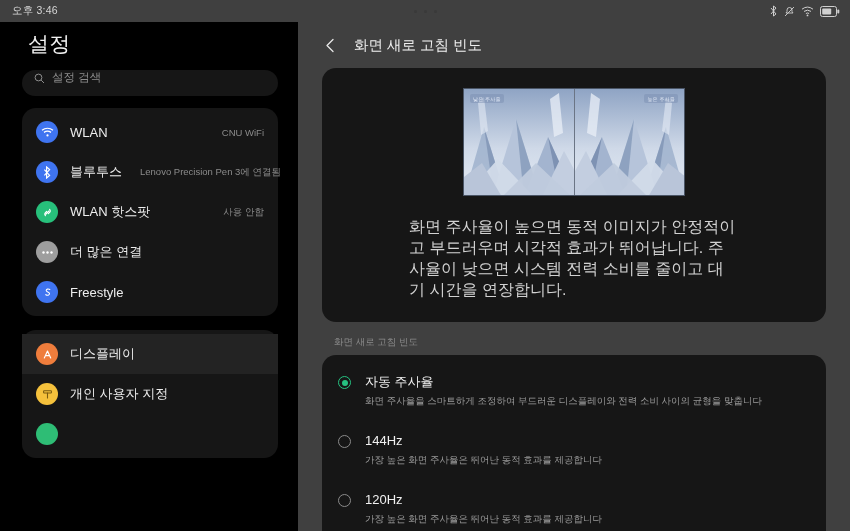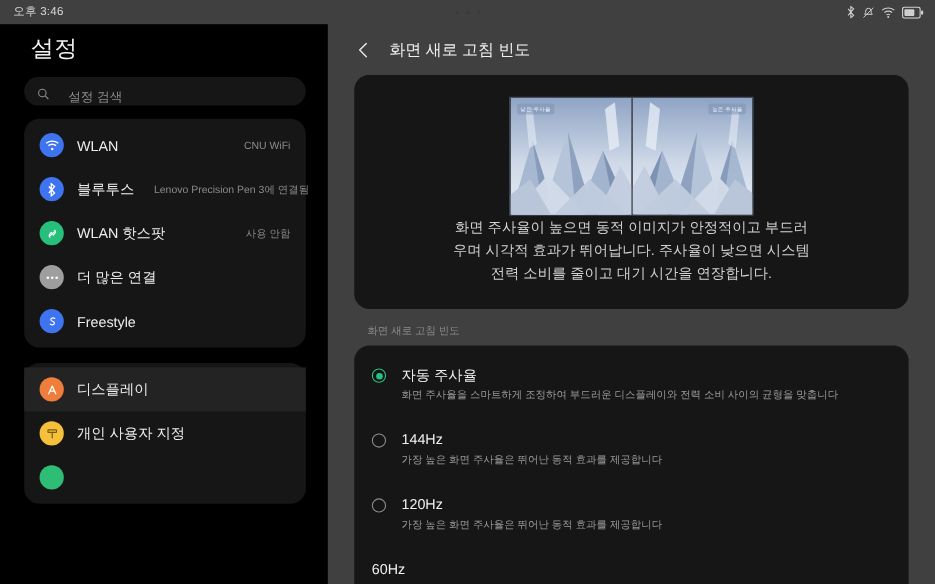--- a/index.html
+++ b/index.html
@@ -36,21 +36,21 @@
     padding: 0 20px 0 22px;
     overflow: hidden;
     position: relative;
   }
   .app-title {
     font-size: 21px; color: #f2f2f2; font-weight: 400;
     margin: 8px 0 12px 6px; letter-spacing: .3px;
   }
   .search-box {
     height: 26px; background: #161616; border-radius: 13px;
-    display: flex; align-items: flex-end; gap: 17px;
+    display: flex; align-items: flex-start; gap: 7px;
     padding: 0 12px; margin-bottom: 12px;
   }
   .search-box .ph { color: #8d8d8d; font-size: 11.5px; }
 
   .card { background: #161616; border-radius: 14px; margin-bottom: 14px; }
 
   
   .acct { padding: 12px 14px 13px 14px; }
   .acct-top { display: flex; align-items: center; gap: 10px; }
   .avatar {
@@ -103,22 +103,22 @@
   .hero-half { width: 50%; height: 100%; position: relative; overflow: hidden; }
   .hero-half.right { border-left: 1px solid #6b7585; }
   .hero-label {
     position: absolute; top: 5px; left: 6px;
     font-size: 5px; color: #e8eefa;
     background: rgba(120,140,175,.45);
     padding: 1.5px 3px; border-radius: 2px; letter-spacing: .2px;
     z-index: 5;
   }
   .hero-desc {
-    text-align: center;
-    font-size: 13px; line-height: 21px; color: #d2d2d2;
+    margin-top: 20px; 
+    font-size: 16px; line-height: 21px; color: #d2d2d2;
     max-width: 330px; margin-left: auto; margin-right: auto;
   }
 
   .section-label {
     font-size: 9.5px; color: #8b8b8b;
     margin: 14px 0 6px 12px;
   }
 
   .options-card {
     background: #161616; border-radius: 14px;

